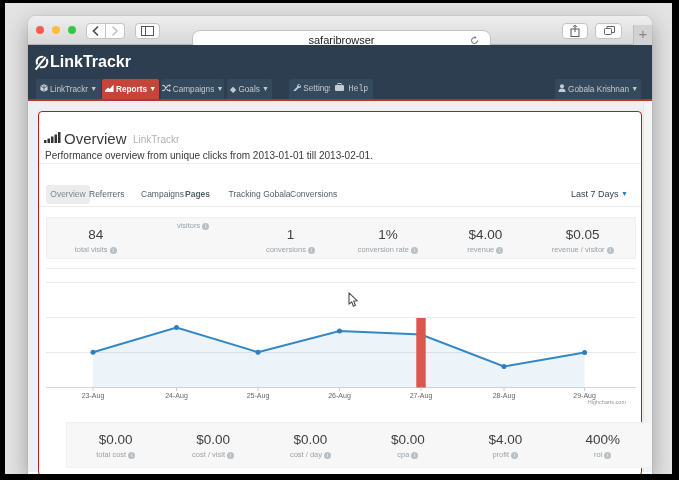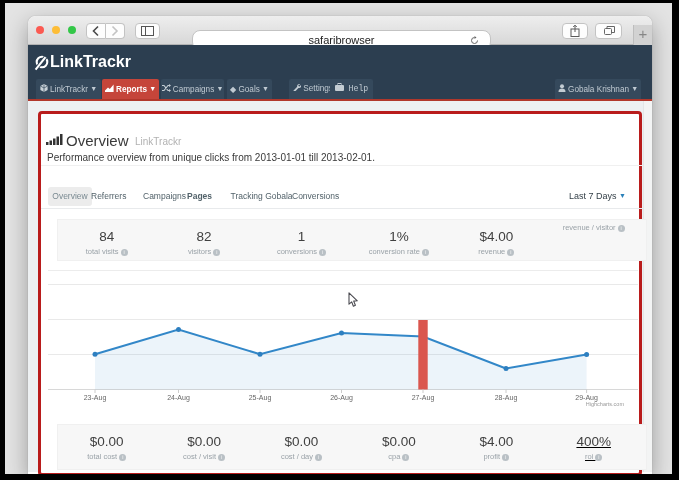--- a/index.html
+++ b/index.html
@@ -26,35 +26,35 @@
   #hdr { position:absolute; left:0; top:29px; width:624px; height:34px; background:#2c3e50; }
   #logo-text { position:absolute; left:22px; top:8px; color:#fff; font-size:16px; font-weight:bold; letter-spacing:0px; }
   
   #nav { position:absolute; left:0; top:63px; width:624px; height:25px; background:#2c3e50; }
   #redline { position:absolute; left:0; top:19.5px; width:624px; height:2.5px; background:#b1372b; }
   .ntab { position:absolute; top:0px; height:19.5px; background:#35495c; color:#c0cad2; font-size:8.2px; line-height:19px; text-align:center; border-radius:2px 2px 0 0; white-space:nowrap; }
   .ntab .car { font-size:7px; vertical-align:1px; }
   .nico { font-size:8px; }
   
   #page { position:absolute; left:0; top:85px; width:624px; height:371px; background:#edf0f2; }
-  #panel { position:absolute; left:10px; top:10px; width:604px; height:365px; background:#fff; border-radius:4px; border:3px solid #b91c1c; }
+  #panel { position:absolute; left:10px; top:10px; width:604px; height:365px; background:#fff; border-radius:4px; border:1px solid #b91c1c; }
   #h-title { position:absolute; left:25px; top:18px; font-size:15px; color:#3a3a3a; }
   #h-sub { position:absolute; left:94px; top:22px; font-size:10px; color:#b2b2b2; }
   #h-desc { position:absolute; left:6px; top:37.5px; font-size:10px; color:#3a3a3a; }
   #hdr-sep { position:absolute; left:0px; top:51px; width:602px; height:1px; background:#f0f0f0; }
   
   .ptab { position:absolute; top:76.5px; font-size:8.5px; color:#52626a; }
   #tab-active { position:absolute; left:7px; top:73px; width:44px; height:19px; background:#ececec; border-radius:3px; color:#7a8a92; font-size:8.5px; text-align:center; line-height:19px; }
   #tabs-sep { position:absolute; left:0px; top:94px; width:602px; height:1px; background:#e8eaec; }
   #last7 { position:absolute; right:13px; top:76.5px; font-size:9px; color:#333f47; }
   #last7 .car { color:#2980b9; font-size:7px; vertical-align:1px; }
   
-  .statbox { position:absolute; left:16px; width:590px; height:42px; background:#f7f7f7; border:1px solid #f0f0f0; border-radius:0;padding-left:23px; }
+  .statbox { position:absolute; left:7px; width:590px; height:42px; background:#f7f7f7; border:1px solid #f0f0f0; border-radius:0;padding-left:23px; }
   #stats1 { top:105px; }
-  #stats2 { top:310px; height:46px; }
+  #stats2 { top:310px; height:46px;margin-left:20px; }
   .scol { position:absolute; top:0; width:97.4px; height:42px; text-align:center; }
   .sval { font-size:13.5px; color:#404040; margin-top:9px; }
   .slab { font-size:7.5px; color:#9aa2a8; margin-top:3px; }
   .info { display:inline-block; width:7px; height:7px; border-radius:50%; background:#b9c0c5; color:#f7f7f7; font-size:5.5px; line-height:7px; text-align:center; vertical-align:0px; }
   #chart { position:absolute; left:7px; top:156px; }
   #hc { position:absolute; right:15px; top:287px; font-size:5.5px; color:#999; }
   #scrolltrack { position:absolute; right:0; top:0; width:9px; height:371px; background:#f3f4f4; border-left:1px solid #e4e6e7; }
 </style>
 </head>
 <body>
@@ -153,36 +153,36 @@
         <div class="ptab" style="left:189.5px;">Tracking Gobala</div>
         <div class="ptab" style="left:251px;">Conversions</div>
         <div id="last7">Last 7 Days <span class="car">▼</span></div>
         <div id="tabs-sep"></div>
         <div class="statbox" id="stats1">
           <div class="scol" style="left:0;">
               <div class="sval">84</div>
               <div class="slab">total visits <span class="info">i</span></div>
             </div>
           <div class="scol" style="left:97.4px;">
-              <div class="sval">82</div>
               <div class="slab">visitors <span class="info">i</span></div>
             </div>
           <div class="scol" style="left:194.8px;">
               <div class="sval">1</div>
               <div class="slab">conversions <span class="info">i</span></div>
             </div>
           <div class="scol" style="left:292.2px;">
               <div class="sval">1%</div>
               <div class="slab">conversion rate <span class="info">i</span></div>
             </div>
           <div class="scol" style="left:389.6px;">
               <div class="sval">$4.00</div>
               <div class="slab">revenue <span class="info">i</span></div>
             </div>
           <div class="scol" style="left:487px;">
+              <div class="sval">$0.05</div>
               <div class="slab">revenue / visitor <span class="info">i</span></div>
             </div>
         </div>
         <svg id="chart" width="590" height="150" viewBox="0 0 590 150">
           <line x1="0" y1="0.5" x2="590" y2="0.5" stroke="#ececec" stroke-width="1"></line>
           <line x1="0" y1="14.5" x2="590" y2="14.5" stroke="#e9e9e9" stroke-width="1"></line>
           <line x1="0" y1="49.5" x2="590" y2="49.5" stroke="#e9e9e9" stroke-width="1"></line>
           <line x1="0" y1="84.5" x2="590" y2="84.5" stroke="#e9e9e9" stroke-width="1"></line>
           <line x1="0" y1="119.5" x2="590" y2="119.5" stroke="#d8d8d8" stroke-width="1"></line>
           <path d="M47 84.2 L130.5 59.5 L212 84.2 L293.5 63 L375 66.5 L458 98.5 L538.6 84.5 L538.6 119.5 L47 119.5 Z" fill="#3287c8" fill-opacity="0.095"></path>
@@ -228,21 +228,21 @@
               <div class="slab">cost / day <span class="info">i</span></div>
             </div>
           <div class="scol" style="left:292.2px;">
               <div class="sval">$0.00</div>
               <div class="slab">cpa <span class="info">i</span></div>
             </div>
           <div class="scol" style="left:389.6px;">
               <div class="sval">$4.00</div>
               <div class="slab">profit <span class="info">i</span></div>
             </div>
-          <div class="scol" style="left:487px;text-decoration:underline;">
+          <div class="scol" style="left:487px;">
               <div class="sval">400%</div>
               <div class="slab">roi <span class="info">i</span></div>
             </div>
         </div>
       </div>
     </div>
   </div>
   <svg style="position:absolute; left:348px; top:292px; z-index:50;" width="11" height="16" viewBox="0 0 11 16">
     <path d="M1 0.8 L1 12.2 L3.7 9.9 L5.4 14.2 L7.4 13.3 L5.7 9.1 L9.3 8.8 Z" fill="#fff" stroke="#4a4a50" stroke-width="1.1" stroke-linejoin="round"></path>
   </svg>

